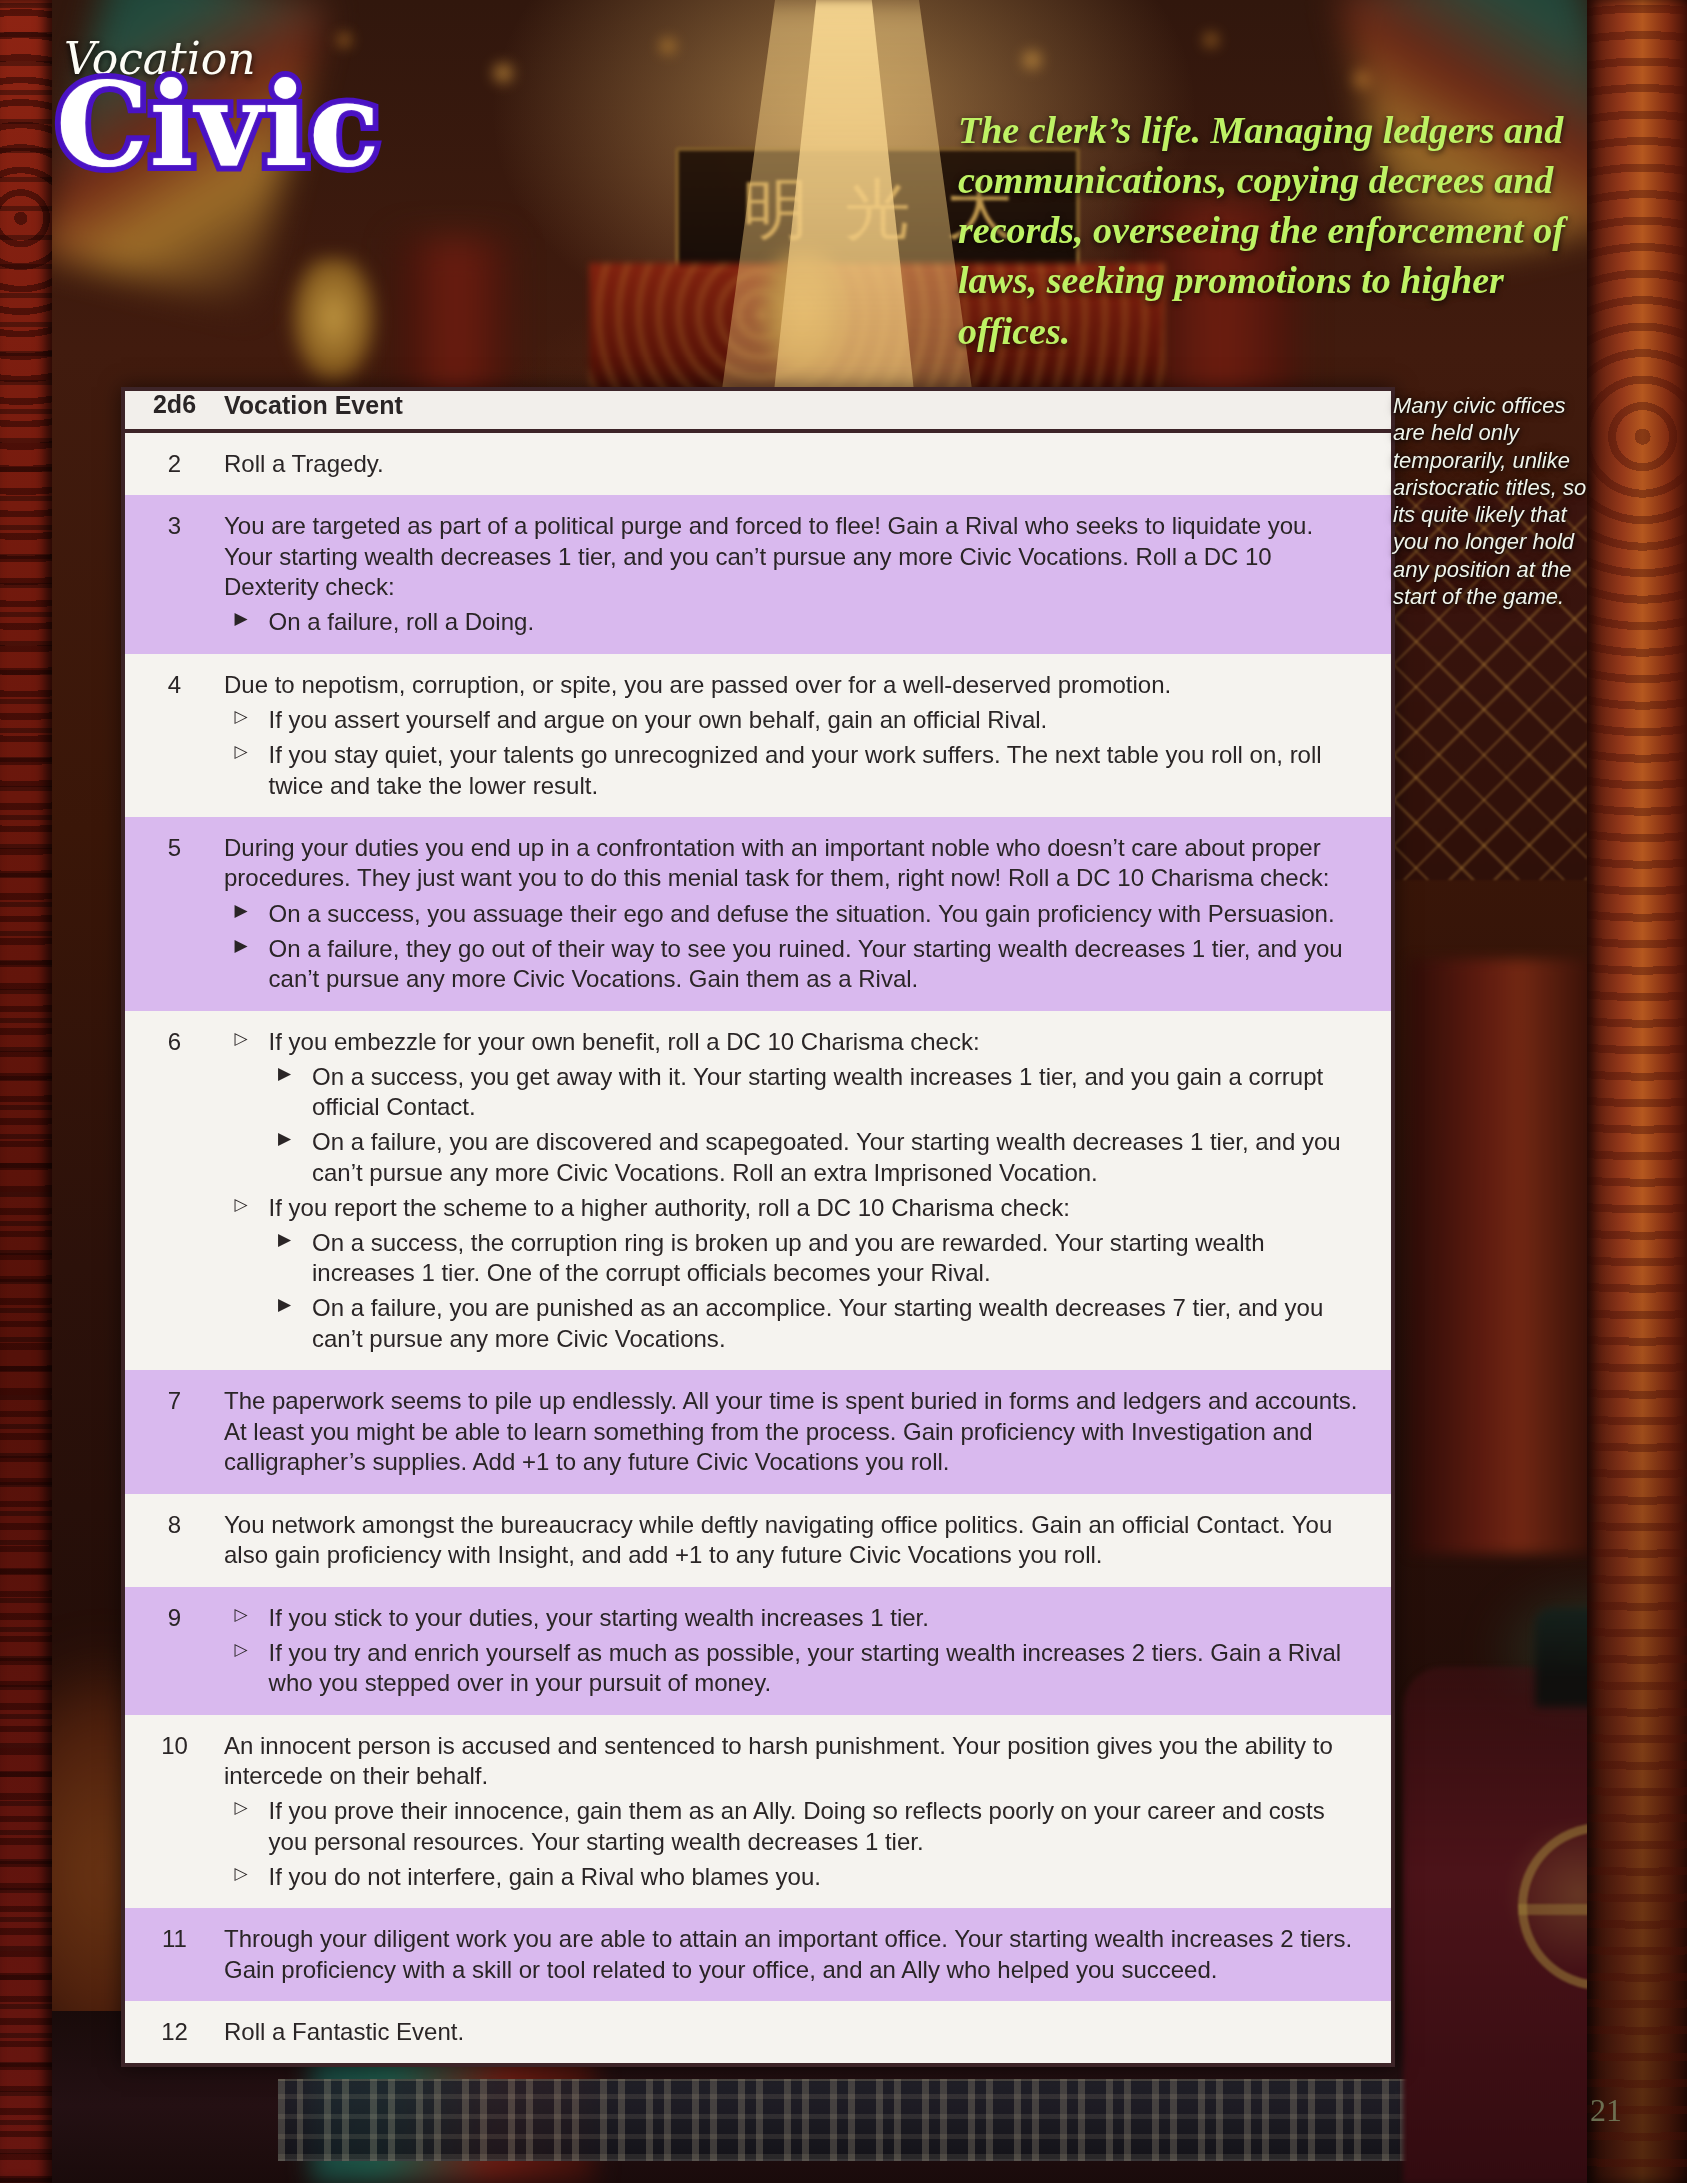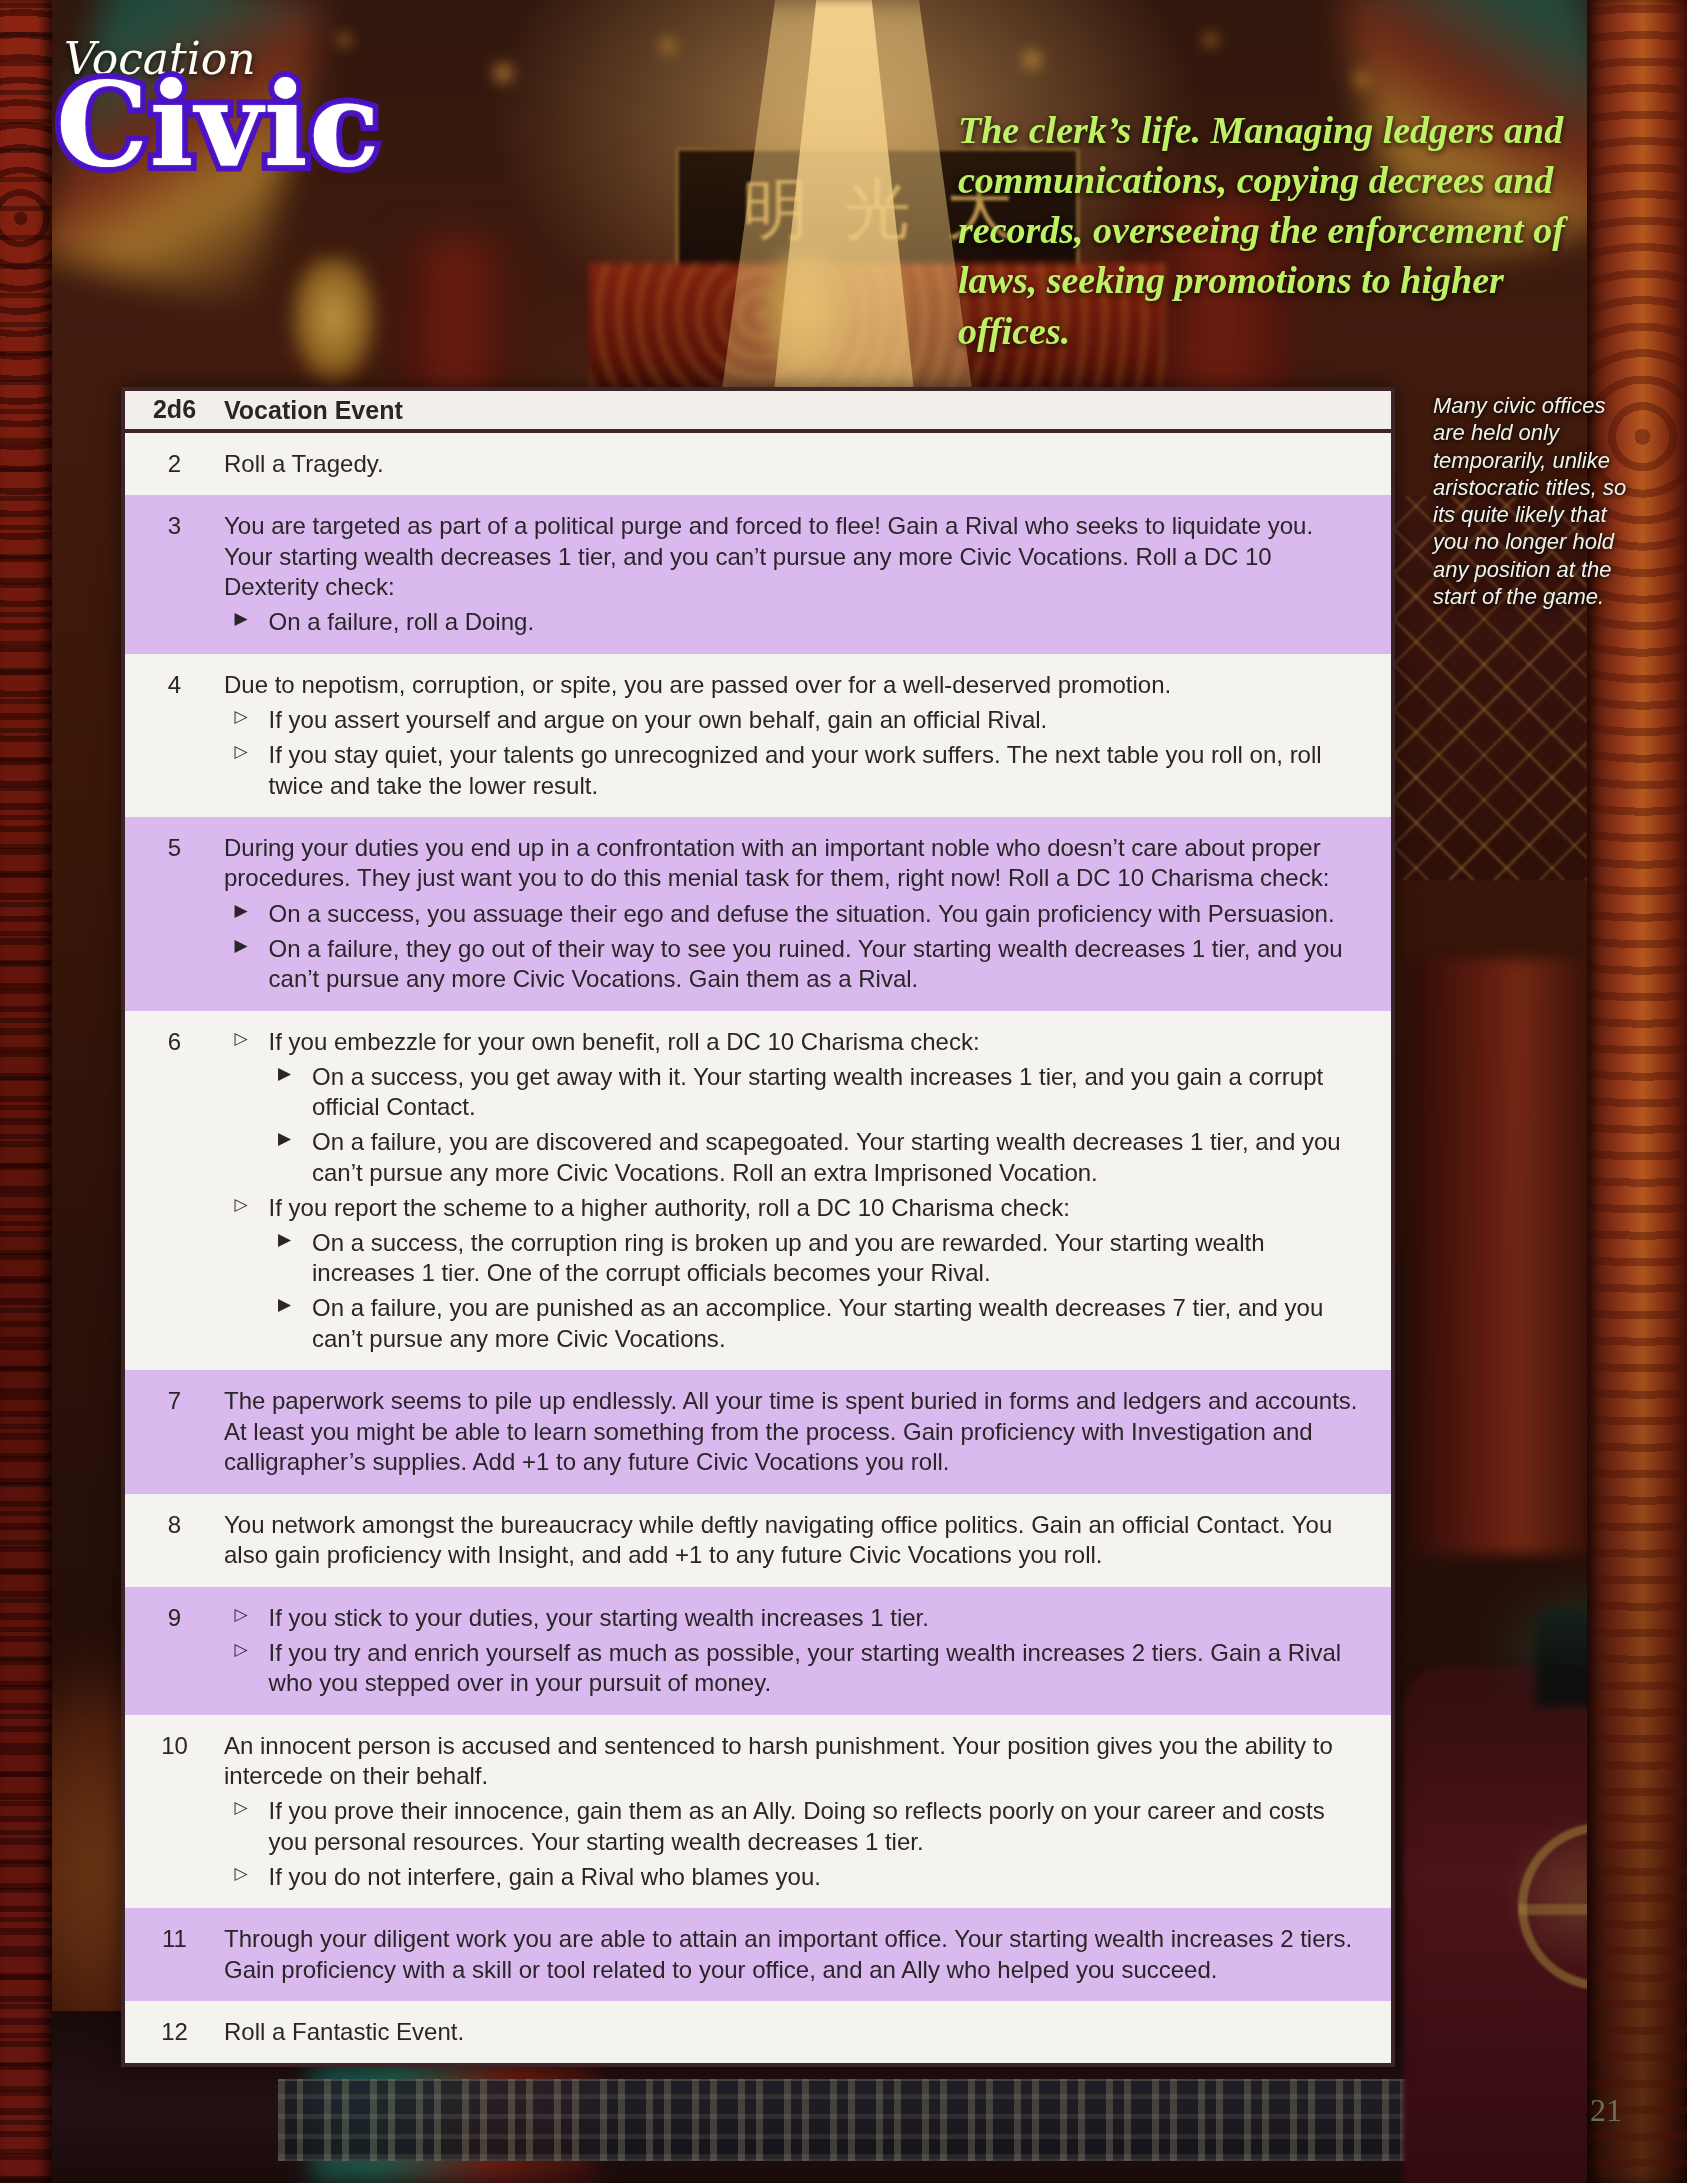--- a/index.html
+++ b/index.html
@@ -147,21 +147,21 @@
   }
 
   
   .voc-table{
     position:absolute;left:121px;top:387px;width:1266px;z-index:6;
     border:4.6px solid #3d2428;
     box-shadow:0 0 20px rgba(0,0,0,.55);
     color:#29signal2424;
   }
   .thead{
-    display:flex;align-items:center;
+    display:flex;
     background:#f2efeb;border-bottom:4px solid #3d2428;
     height:38px;
     font-weight:700;font-size:25px;color:#2a2526;
   }
   .thead .die{transform:translateY(-0.7px);}
   .row{display:flex;font-size:24px;line-height:1.27;color:#2a2526;padding:16px 0;}
   .row-light{background:#f5f3ef;}
   .row-purple{background:#d9b9ee;}
   .die{flex:0 0 99px;text-align:center;}
   .content{flex:1;padding-right:30px;}
@@ -171,21 +171,20 @@
   .indent-2{padding-left:54px;}
   .marker{flex:0 0 34px;font-size:17px;transform:translateY(1.3px);}
   .btxt{flex:1;}
   .btxt b{font-weight:400;}
 
   
   .side-note{
     position:absolute;left:1393px;top:392px;width:200px;z-index:6;
     font-style:italic;font-size:22px;line-height:1.24;color:#eef3ea;
     text-shadow:0 1.3px 4.6px rgba(0,0,0,.9), 0 0 9.3px rgba(0,0,0,.6);
-    margin-left:40px;
   }
   .page-num{
     position:absolute;left:1590px;top:2092px;z-index:7;
     font-size:32px;color:#76805f;opacity:.85;
     font-family:"Liberation Serif",serif;
   }
 </style>
 </head>
 <body>
 

